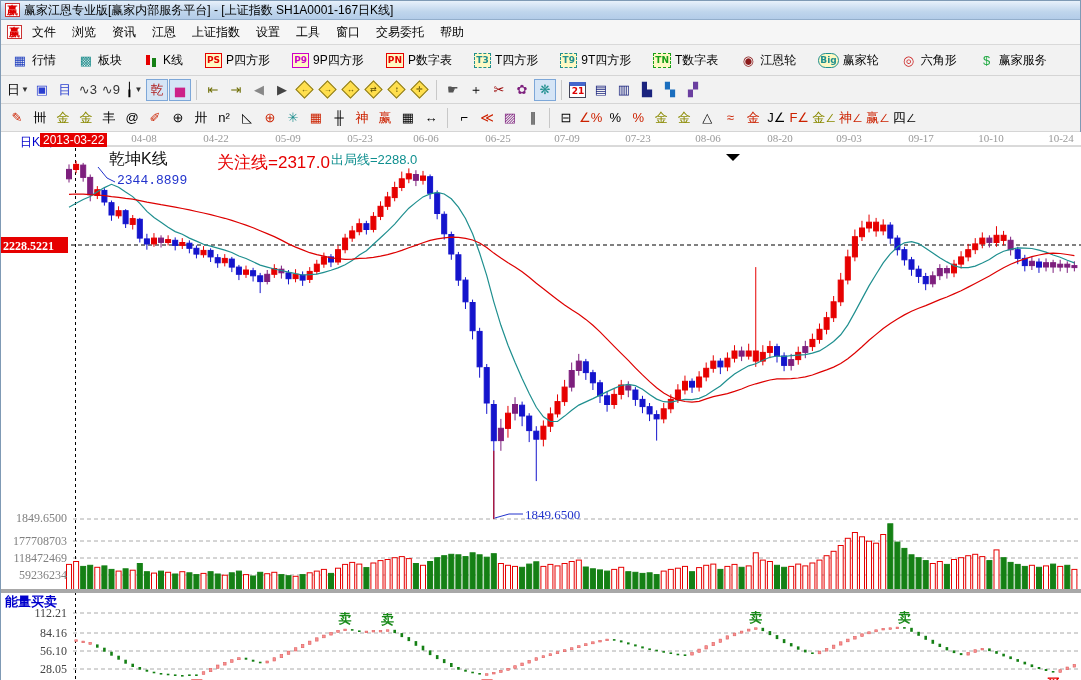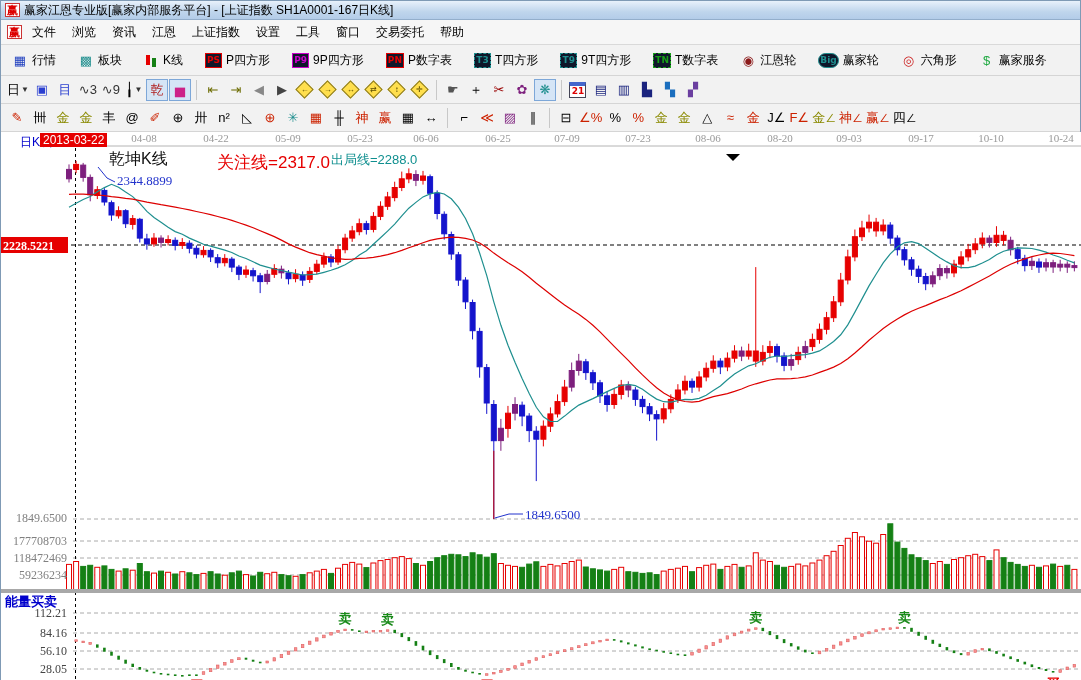--- a/index.html
+++ b/index.html
@@ -14,21 +14,21 @@
   .appico { display:inline-block; width:15px; height:14px; background:#fff; border:1px solid #c33;
     color:#d00; font:bold 11px/12px "Liberation Sans",sans-serif; text-align:center; }
   .menubar { height:25px; display:flex; align-items:center; gap:2px; padding:0 6px;
     background:#f6f6f6; border-bottom:1px solid #d9d9d9; font-size:12px; }
   .menu-item { padding:3px 8px; cursor:default; }
 
   .tb { display:flex; align-items:center; background:#f2f2f2; border-bottom:1px solid #d5d5d5; }
   .tb1 { height:31px; padding:0 8px; gap:16px; font-size:12px; }
   .tb-item { display:flex; align-items:center; gap:4px; padding:2px 3px; cursor:default; }
   .glyph-ico { display:inline-block; min-width:16px; text-align:center; font-size:13px; line-height:15px; }
-  .chip { display:inline-block; min-width:17px; height:15px; padding:0 1px; background:#0f172a;
+  .chip { display:inline-block; min-width:17px; height:15px; padding:0 1px; background:#fef9c3;
     font:bold 9px/13px "DejaVu Sans",sans-serif; text-align:center; }
   .candle-ico { position:relative; width:15px; height:15px; display:inline-block; }
   .candle-ico i { position:absolute; width:4px; }
   .tb2 { height:28px; padding:0 5px; gap:1px; }
   .tb3 { height:28px; padding:0 5px; gap:1px; }
   .sbtn { display:inline-flex; align-items:center; justify-content:center; min-width:22px; height:22px;
     font-size:13px; border:1px solid transparent; cursor:default; }
   .sbtn.pressed { border:1px solid #7da7d8; background:#d5e5f6; }
   .vsep { width:1px; height:20px; background:#c8c8c8; margin:0 4px; }
   .caret { font-size:8px; margin-left:1px; color:#333; }
@@ -40,21 +40,21 @@
 
   
   #chart-region { position:relative; width:1081px; height:549px; background:#fff; }
   #chart-svg { position:absolute; left:0; top:0; }
   .abs { position:absolute; white-space:nowrap; }
   #period-label { left:19px; top:2px; color:#0000cc; font-size:12px; }
   #cursor-date { left:39px; top:1px; background:#e60000; color:#fff; font-size:12px; padding:0 3px; }
   #overlay-name { left:108px; top:17px; color:#111; font-size:16px; }
   #watch-label { left:216px; top:19px; color:#e60000; font-size:17px; }
   #exit-label  { left:330px; top:19px; color:#0f8f8f; font-size:13px; }
-  #high-callout { left:116px; top:41px; color:#2233cc; font-size:13px; font-family:Liberation Serif, serif; }
+  #high-callout { left:116px; top:41px; color:#2233cc; font-size:13px; font-family:Liberation Mono, monospace; }
   #low-callout  { left:524px; top:375px; color:#2233cc; font-size:13px; font-family:"Liberation Serif",serif; }
   #indicator-label { left:4px; top:461px; color:#0000cc; font-weight:bold; font-size:13px; }
   .hsep { position:absolute; left:0; top:457px; width:1081px; height:4px; background:#a8a8a8; }
 </style>
 </head>
 <body>
 
 <div id="app">
 
   <div class="titlebar">

